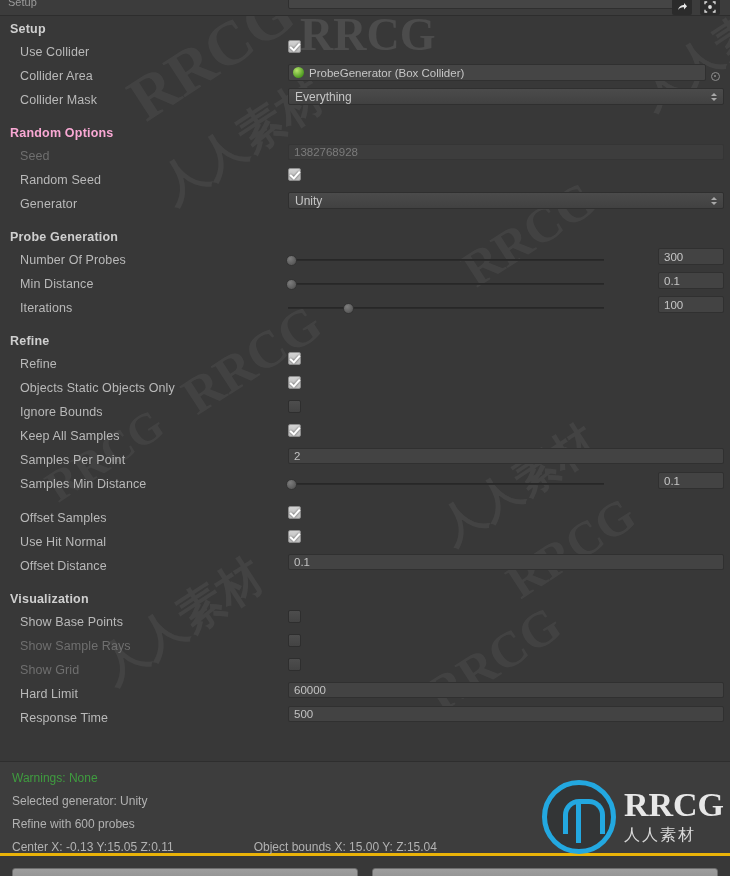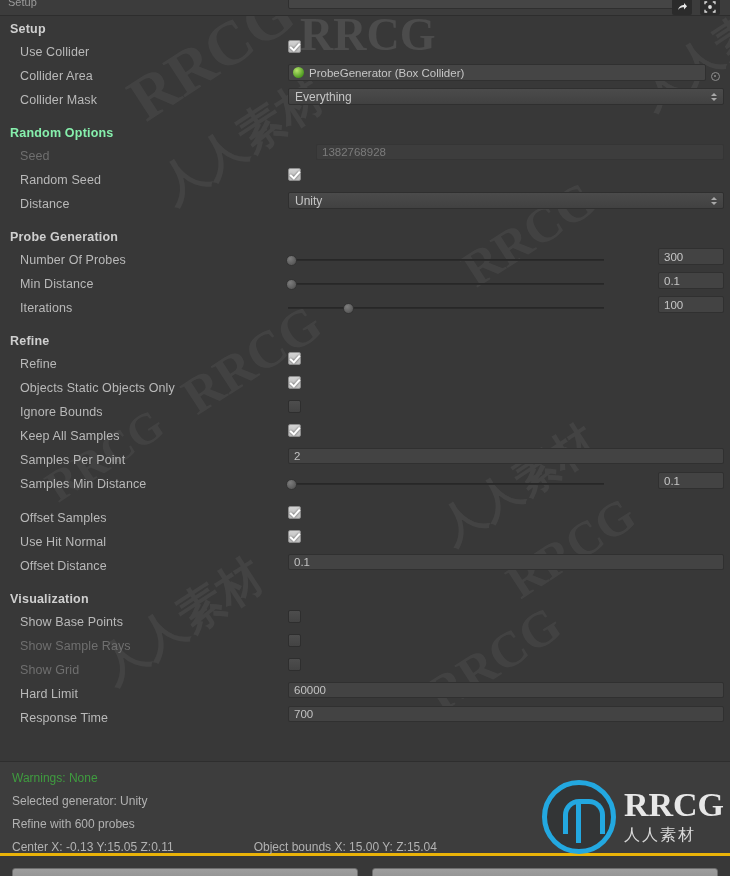--- a/index.html
+++ b/index.html
@@ -78,21 +78,21 @@
   .section-head {
     height: 22px;
     display: flex;
     align-items: center;
     padding-left: 10px;
     font-size: 12.5px;
     font-weight: bold;
     color: #cfcfcf;
     letter-spacing: .2px;
   }
-  .section-head.dim { color: #86efac; }
+  .section-head.dim { color: #f9a8d4; }
 
   .gap { height: 10px; }
 
   .field-area {
     flex: 1;
     display: flex;
     padding-right: 6px;
     height: 100%;
   }
 
@@ -128,21 +128,21 @@
     background: #434343;
     border: 1px solid #303030;
     border-radius: 2px;
     display: flex;
     align-items: center;
     padding: 0 5px;
     font-size: 11.5px;
     color: #c2c2c2;
     width: 100%;
   }
-  .text-field.dimtext { color: #7b7b7b; background: #3d3d3d; border-color: #353535; margin-left: 28px; }
+  .text-field.dimtext { color: #7b7b7b; background: #3d3d3d; border-color: #353535; }
 
   .obj-field {
     height: 17px;
     background: #454545;
     border: 1px solid #303030;
     border-radius: 2px;
     display: flex;
     align-items: center;
     padding: 0 4px;
     font-size: 11.5px;
@@ -460,21 +460,21 @@
     </div>
 
     <div class="row">
       <div class="label">Random Seed</div>
       <div class="field-area">
         <div class="cb on"></div>
       </div>
     </div>
 
     <div class="row">
-      <div class="label">Distance</div>
+      <div class="label">Generator</div>
       <div class="field-area">
         <div class="dropdown">
           <span>Unity</span>
           <span class="updown">
               <i class="up"></i>
               <i class="dn"></i>
             </span>
         </div>
       </div>
     </div>
@@ -637,21 +637,21 @@
         <div class="text-field">
           <span>60000</span>
         </div>
       </div>
     </div>
 
     <div class="row">
       <div class="label">Response Time</div>
       <div class="field-area">
         <div class="text-field">
-          <span>700</span>
+          <span>500</span>
         </div>
       </div>
     </div>
 
   </div>
 
   <div class="status">
     <div class="status-line warn">Warnings: None</div>
     <div class="status-line">Selected generator: Unity</div>
     <div class="status-line">Refine with 600 probes</div>

